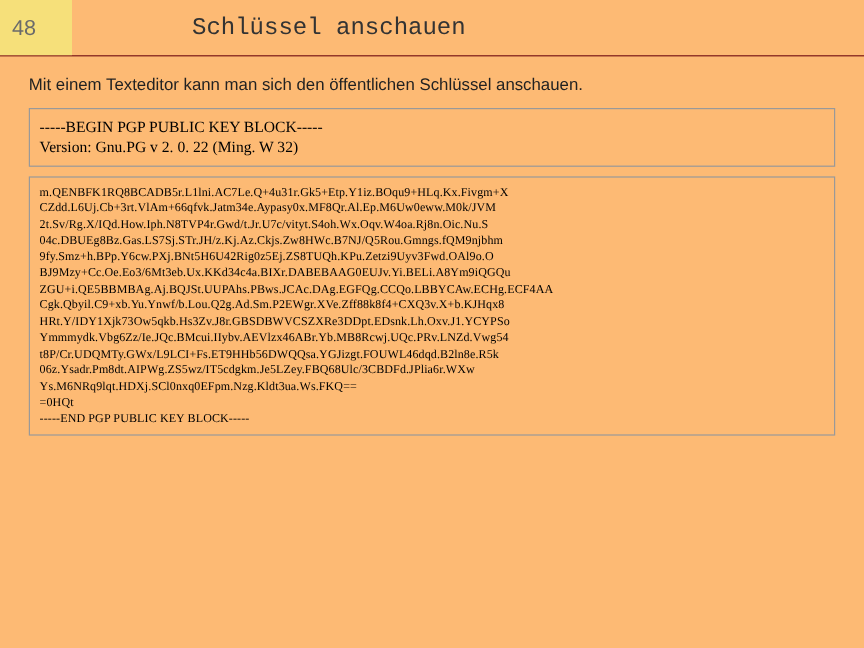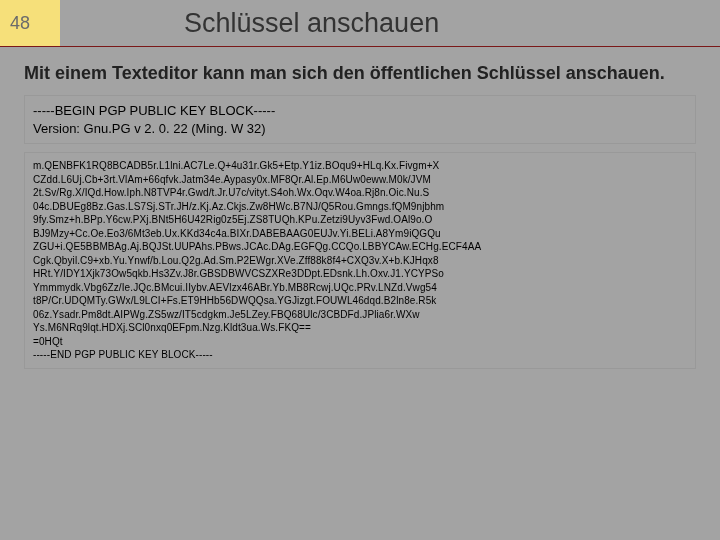--- a/index.html
+++ b/index.html
@@ -8,21 +8,21 @@
     width: 720px;
     height: 540px;
     background: #ffffff;
     font-family: Arial, Helvetica, sans-serif;
     color: #000;
     overflow: hidden;
   }
   .slide {
     width: 720px;
     height: 540px;
-    background: #a3a3a3;
+    background: #fdba74;
     position: relative;
     box-sizing: border-box;
   }
   .header {
     display: flex;
     align-items: stretch;
     height: 46px;
     border-bottom: 1px solid #7a1818;
   }
   .slide-number-box {
@@ -37,41 +37,39 @@
     color: #6b6b6b;
     font-family: Arial, sans-serif;
   }
   .title-wrap {
     flex: 1;
     display: flex;
     align-items: center;
     padding-left: 100px;
   }
   .title {
-    font-size: 27px;
+    font-size: 20px;
     color: #333333;
-    font-family: Liberation Sans, sans-serif;
-    margin-left: 24px;
+    font-family: Liberation Mono, monospace;
   }
   .hr-gap {
     height: 14px;
   }
   .body-text {
-    font-size: 18px;
+    font-size: 14px;
     color: #222;
     padding: 0 24px;
     line-height: 1.35;
     margin-bottom: 10px;
-    font-weight: bold;
   }
   .code-box {
     margin: 6px 24px 0 24px;
     border: 1px solid #999;
     padding: 6px 8px;
-    font-family: Liberation Sans, sans-serif;
+    font-family: Liberation Serif, serif;
     font-size: 13px;
     line-height: 1.35;
     white-space: pre;
     color: #000;
   }
   .code-box.key {
     margin-top: 8px;
     font-size: 10px;
     line-height: 1.35;
     letter-spacing: 0.1px;

